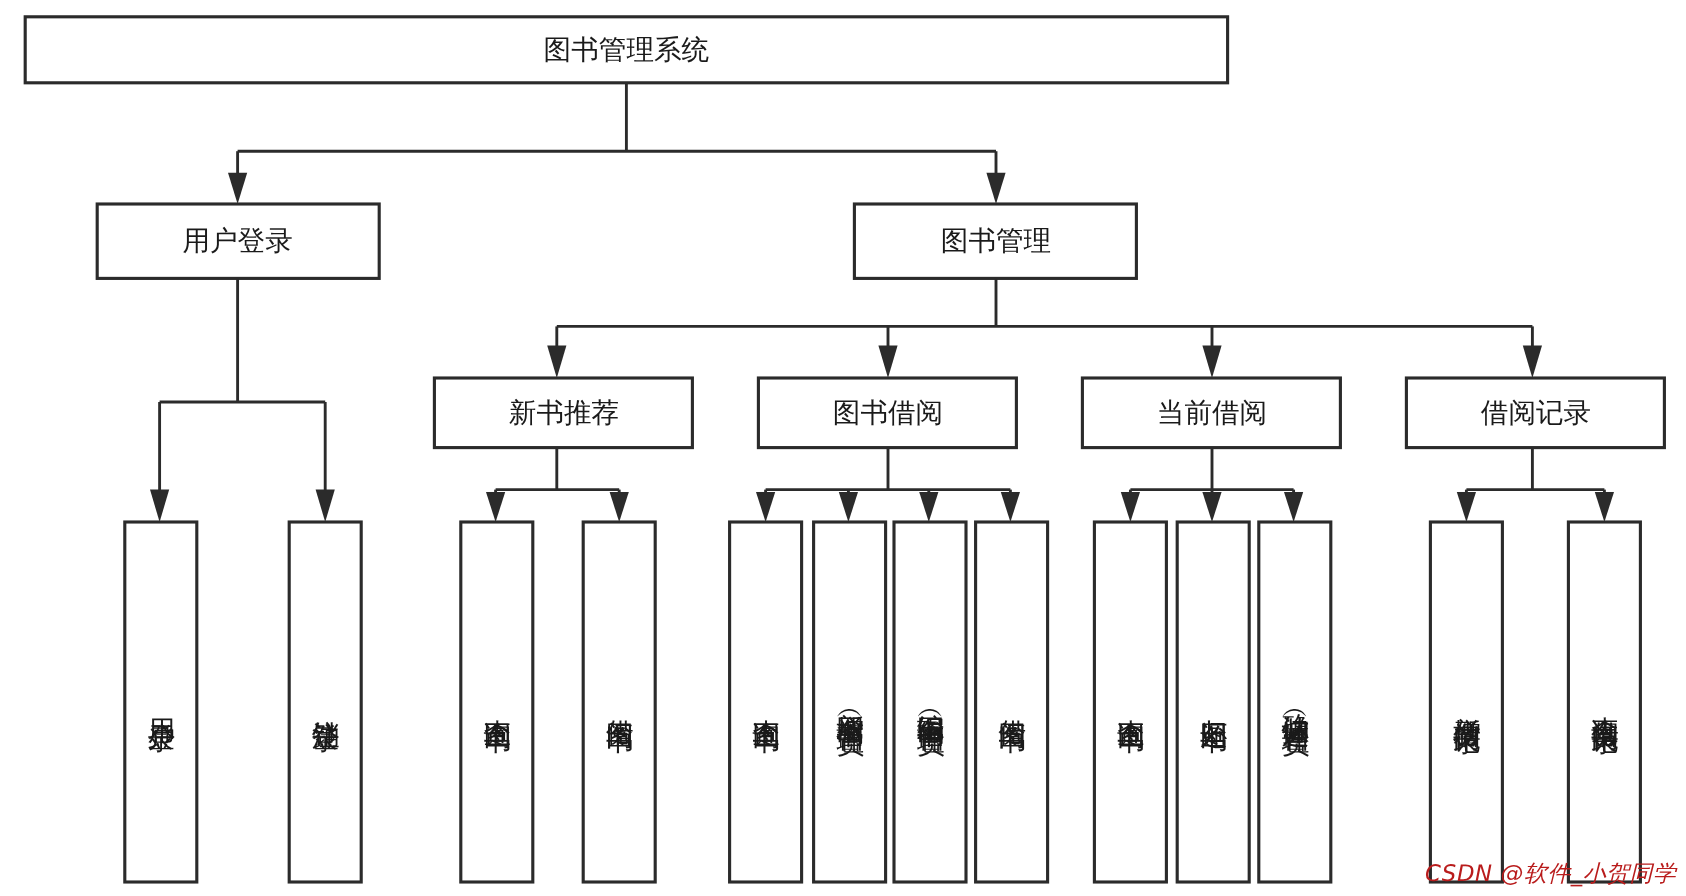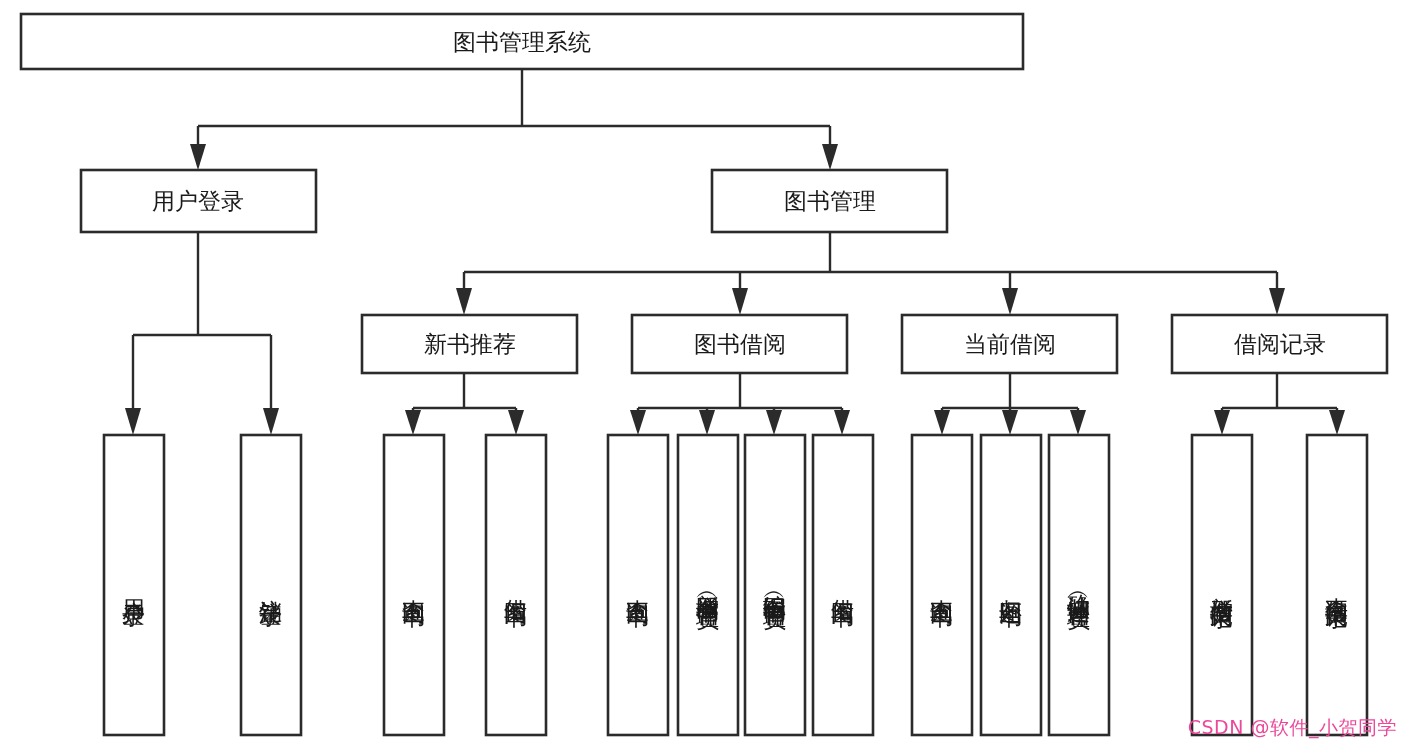--- a/index.html
+++ b/index.html
@@ -64,23 +64,24 @@
     justify-content: center;
     white-space: nowrap;
     pointer-events: none;
   }
   .watermark {
     position: absolute;
     right: 8px;
     bottom: 6px;
     font-family: "DejaVu Sans", "Liberation Sans", sans-serif;
     font-size: 19px;
-    color: #ec4899;
+    color: #b91c1c;
     letter-spacing: 0.5px;
     white-space: nowrap;
+    font-style: italic;
   }
 </style>
 </head>
 <body>
 
 <div id="diagram-root">
 
   <svg id="flow-svg" viewBox="0 0 1405 747">
 
     <g>

